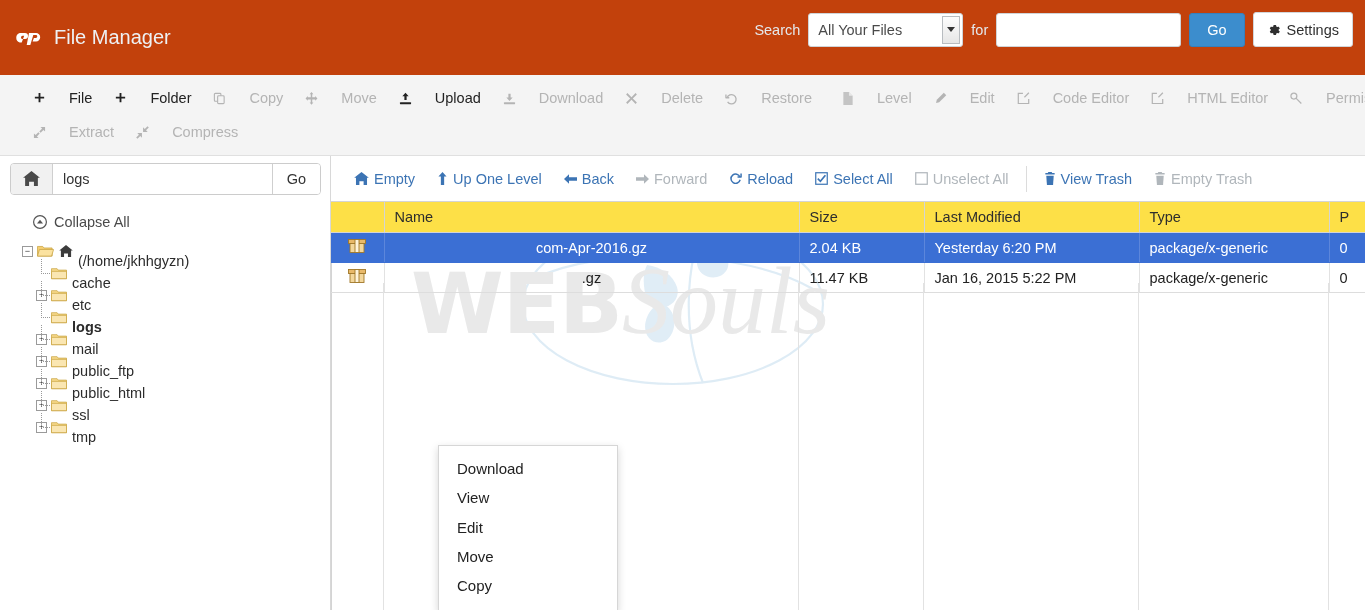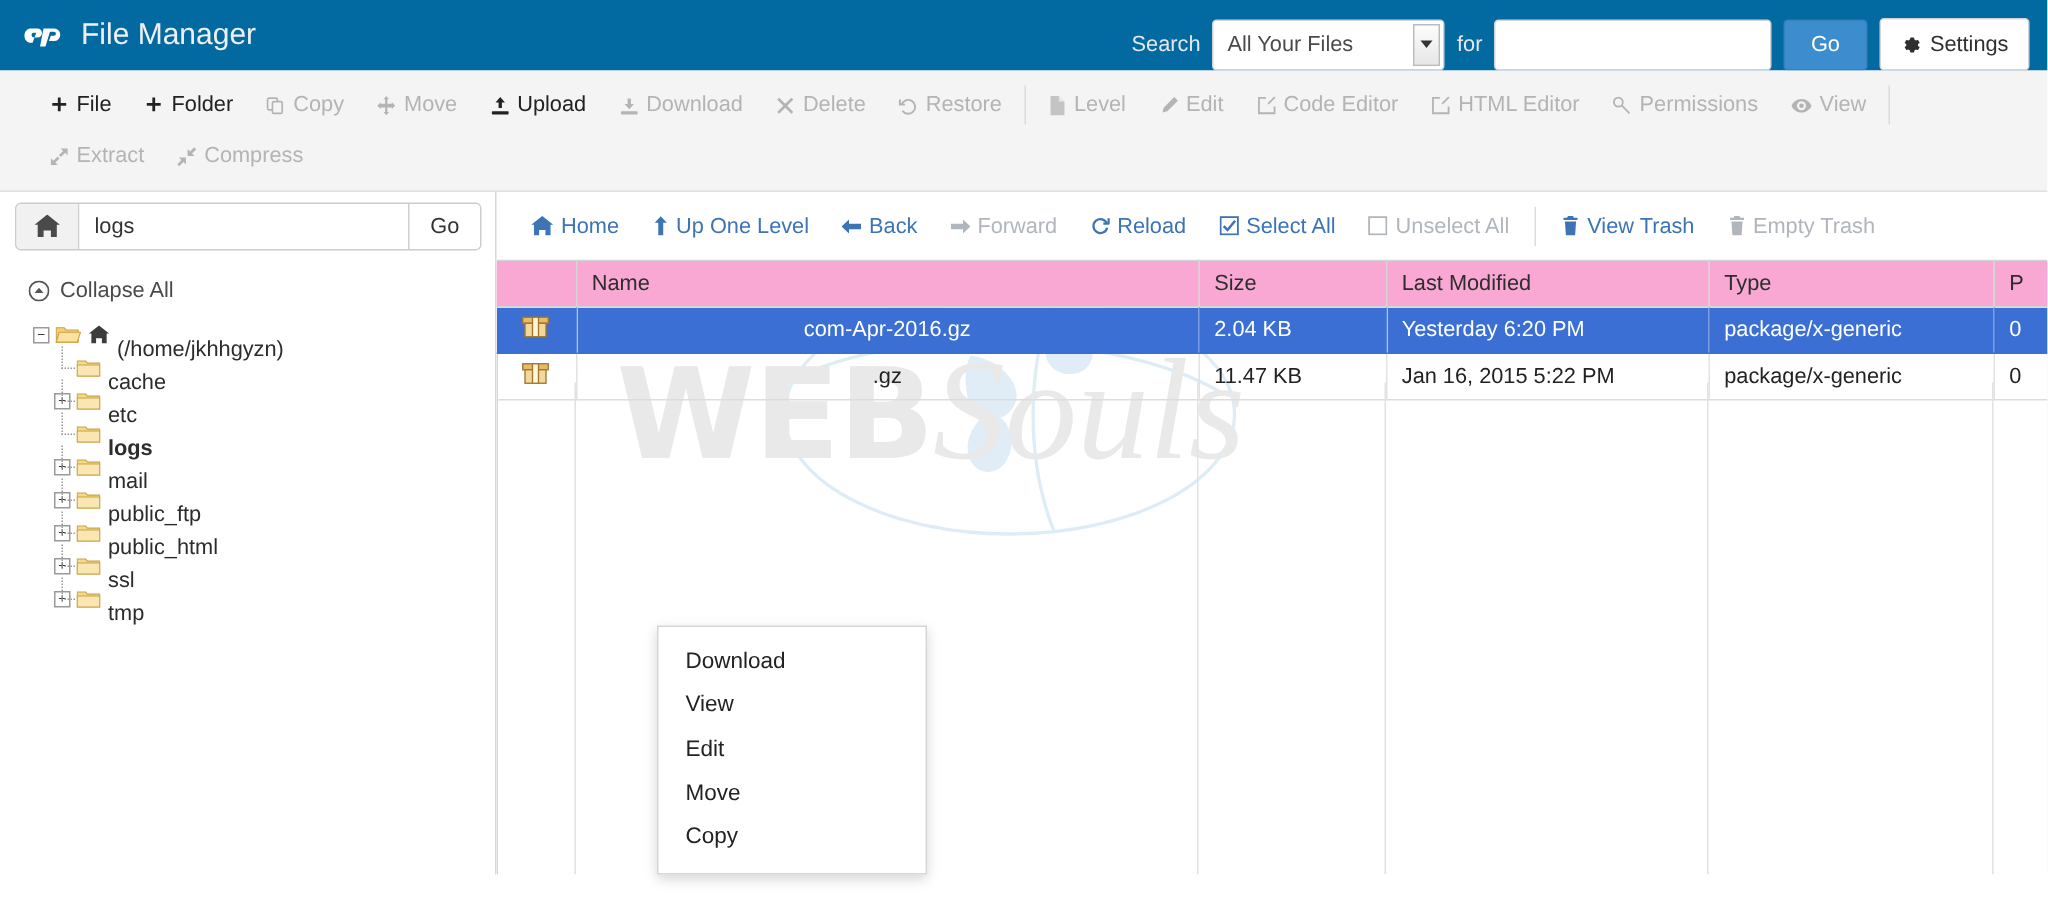--- a/index.html
+++ b/index.html
@@ -6,22 +6,22 @@
   html, body {
     width: 1365px; height: 610px;
     font-family: "Liberation Sans", sans-serif;
     background: #ffffff;
     overflow: hidden;
     -webkit-font-smoothing: antialiased;
   }
 
   
   .header {
-    height: 47px; width: 100%;
-    background: #0369a1;
+    height: 75px; width: 100%;
+    background: #c2410c;
     display: flex; align-items: center;
     position: relative;
   }
   .brand { display: flex; align-items: center; padding-left: 14px; }
   .cp-logo {
     width: 30px; height: 24px;
     display: flex; align-items: center; justify-content: center;
     color: #ffffff;
     font-weight: bold; font-size: 20px; font-style: italic;
     letter-spacing: -2px;
@@ -79,21 +79,21 @@
 
   
   .toolbar {
     background: #f4f4f4;
     border-bottom: 1px solid #e0e0e0;
     padding: 6px 10px 6px 22px;
     position: relative;
   }
   .tb-row { display: flex; align-items: center; height: 34px; }
   .tb-item {
-    display: flex; gap: 5px;
+    display: flex; gap: 23px;
     font-size: 14.5px; padding: 0 11px;
     white-space: nowrap;
   }
   .tb-item.enabled { color: #222222; cursor: pointer; font-weight: 500; }
   .tb-item.disabled { color: #b4b4b4; cursor: default; }
   .tb-sep {
     width: 1px; height: 26px; background: #dcdcdc; margin: 0 4px;
   }
   .ic { display: inline-flex; align-items: center; justify-content: center; }
   .ic svg { display: block; }
@@ -145,21 +145,21 @@
   
   .body-wrap { display: flex; height: 410px; position: relative; }
 
   .sidebar {
     width: 331px; border-right: 1px solid #d8d8d8;
     padding: 10px 0 0 14px; background: #ffffff;
     font-size: 14.5px; color: #333;
   }
   .collapse-all {
     display: flex; align-items: center; gap: 7px;
-    color: #4a4a4a; margin: 3px 0 10px 5px; cursor: pointer;
+    color: #4a4a4a; margin: 3px 0 10px 19px; cursor: pointer;
   }
   .tree { position: relative; }
   .tree-node {
     display: flex; align-items: center; height: 22px;
     white-space: nowrap;
   }
   .tree-node.root { padding-left: 8px; }
   .tree-node.child { padding-left: 22px; position: relative; }
   .tree-node.child::before {
     content: ""; position: absolute; left: 27px; top: -3px;
@@ -196,21 +196,21 @@
   }
   .wm-web { font-family: "DejaVu Sans", sans-serif; font-weight: bold; letter-spacing: -1px; }
   .wm-souls { font-family: "Liberation Serif", serif; font-style: italic; font-size: 96px; text-align: right; }
 
   table.files {
     width: 1035px; border-collapse: collapse;
     position: relative; table-layout: fixed;
     font-size: 14.5px;
   }
   table.files th {
-    background: #f9a8d4; text-align: left;
+    background: #fde047; text-align: left;
     font-weight: normal; color: #2d2d2d;
     padding: 7px 10px; height: 28px;
     border: 1px solid #d4d4d4;
     border-top: 1px solid #d4d4d4;
     border-left: none;
     white-space: nowrap; font-size: 14.5px;
   }
   table.files th.c-icon { width: 53px; }
   table.files th.c-name { width: 415px; }
   table.files th.c-size { width: 125px; }
@@ -487,21 +487,21 @@
     </div>
   </div>
 
   <div class="navbar">
     <div class="nav-item enabled">
       <span class="ic">
         <svg width="15" height="13" viewBox="0 0 18 16" fill="currentColor">
             <path d="M9 0L0 7.2h2.2V16h4.2v-4.6h5.2V16h4.2V7.2H18z"></path>
           </svg>
       </span>
-        <span>Home</span>
+        <span>Empty</span>
     </div>
     <div class="nav-item enabled">
       <span class="ic">
         <svg width="11" height="13" viewBox="0 0 12 14" fill="currentColor">
             <path d="M6 0L1.6 4.8h2.6V14h3.6V4.8h2.6z"></path>
           </svg>
       </span>
         <span>Up One Level</span>
     </div>
     <div class="nav-item enabled">

